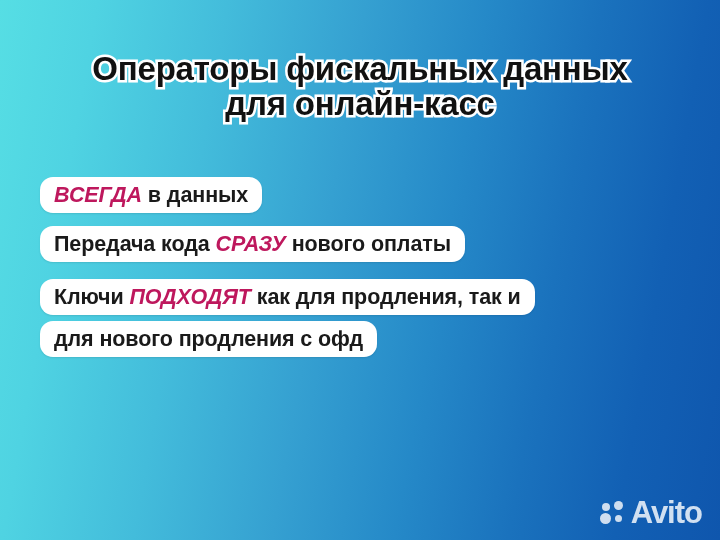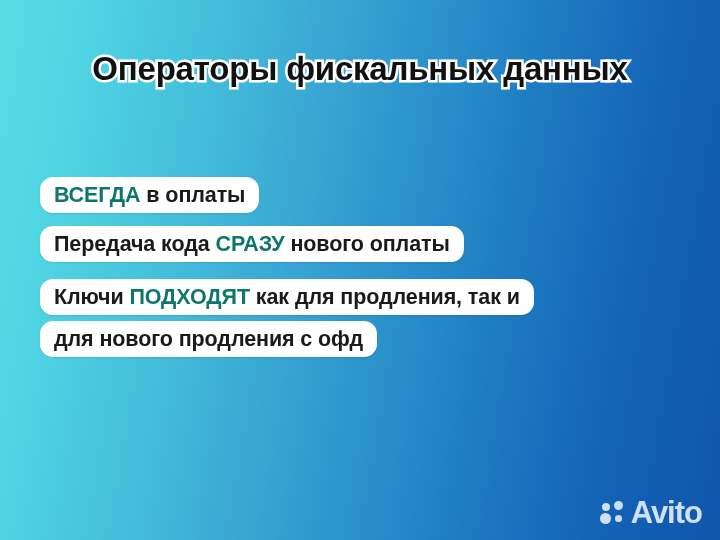--- a/index.html
+++ b/index.html
@@ -72,21 +72,22 @@
     border-radius: 13px;
     padding: 6px 14px;
     -webkit-box-decoration-break: clone;
     box-decoration-break: clone;
     box-shadow: 0 1px 2px rgba(0,0,0,0.10);
   }
   .bullet.multi .txt {
     line-height: 1.98;
   }
   .hl {
-    color: #0f766e;
+    color: #be185d;
+    font-style: italic;
   }
 
   
   .avito {
     position: absolute;
     right: 18px;
     bottom: 12px;
     display: flex;
     align-items: center;
     gap: 5px;
@@ -117,24 +118,25 @@
     line-height: 1;
   }
 </style>
 </head>
 <body>
 
 <div class="poster">
 
   <div class="title-block">
     <span class="title-line">Операторы фискальных данных</span>
+    <span class="title-line">для онлайн-касс</span>
   </div>
 
   <div class="bullets">
-      <div class="bullet"><span class="txt"><span class="hl">ВСЕГДА</span><span> в оплаты</span></span></div>
+      <div class="bullet"><span class="txt"><span class="hl">ВСЕГДА</span><span> в данных</span></span></div>
       <div class="bullet"><span class="txt"><span>Передача кода </span><span class="hl">СРАЗУ</span><span> нового оплаты</span></span></div>
       <div class="bullet multi"><span class="txt"><span>Ключи </span><span class="hl">ПОДХОДЯТ</span><span> как для продления, так и</span><br><span>для нового продления с офд</span></span></div>
     </div>
 
   <div class="avito">
     <span class="avito-mark">
       <i class="d1"></i>
         <i class="d2"></i>
         <i class="d3"></i>
         <i class="d4"></i>

